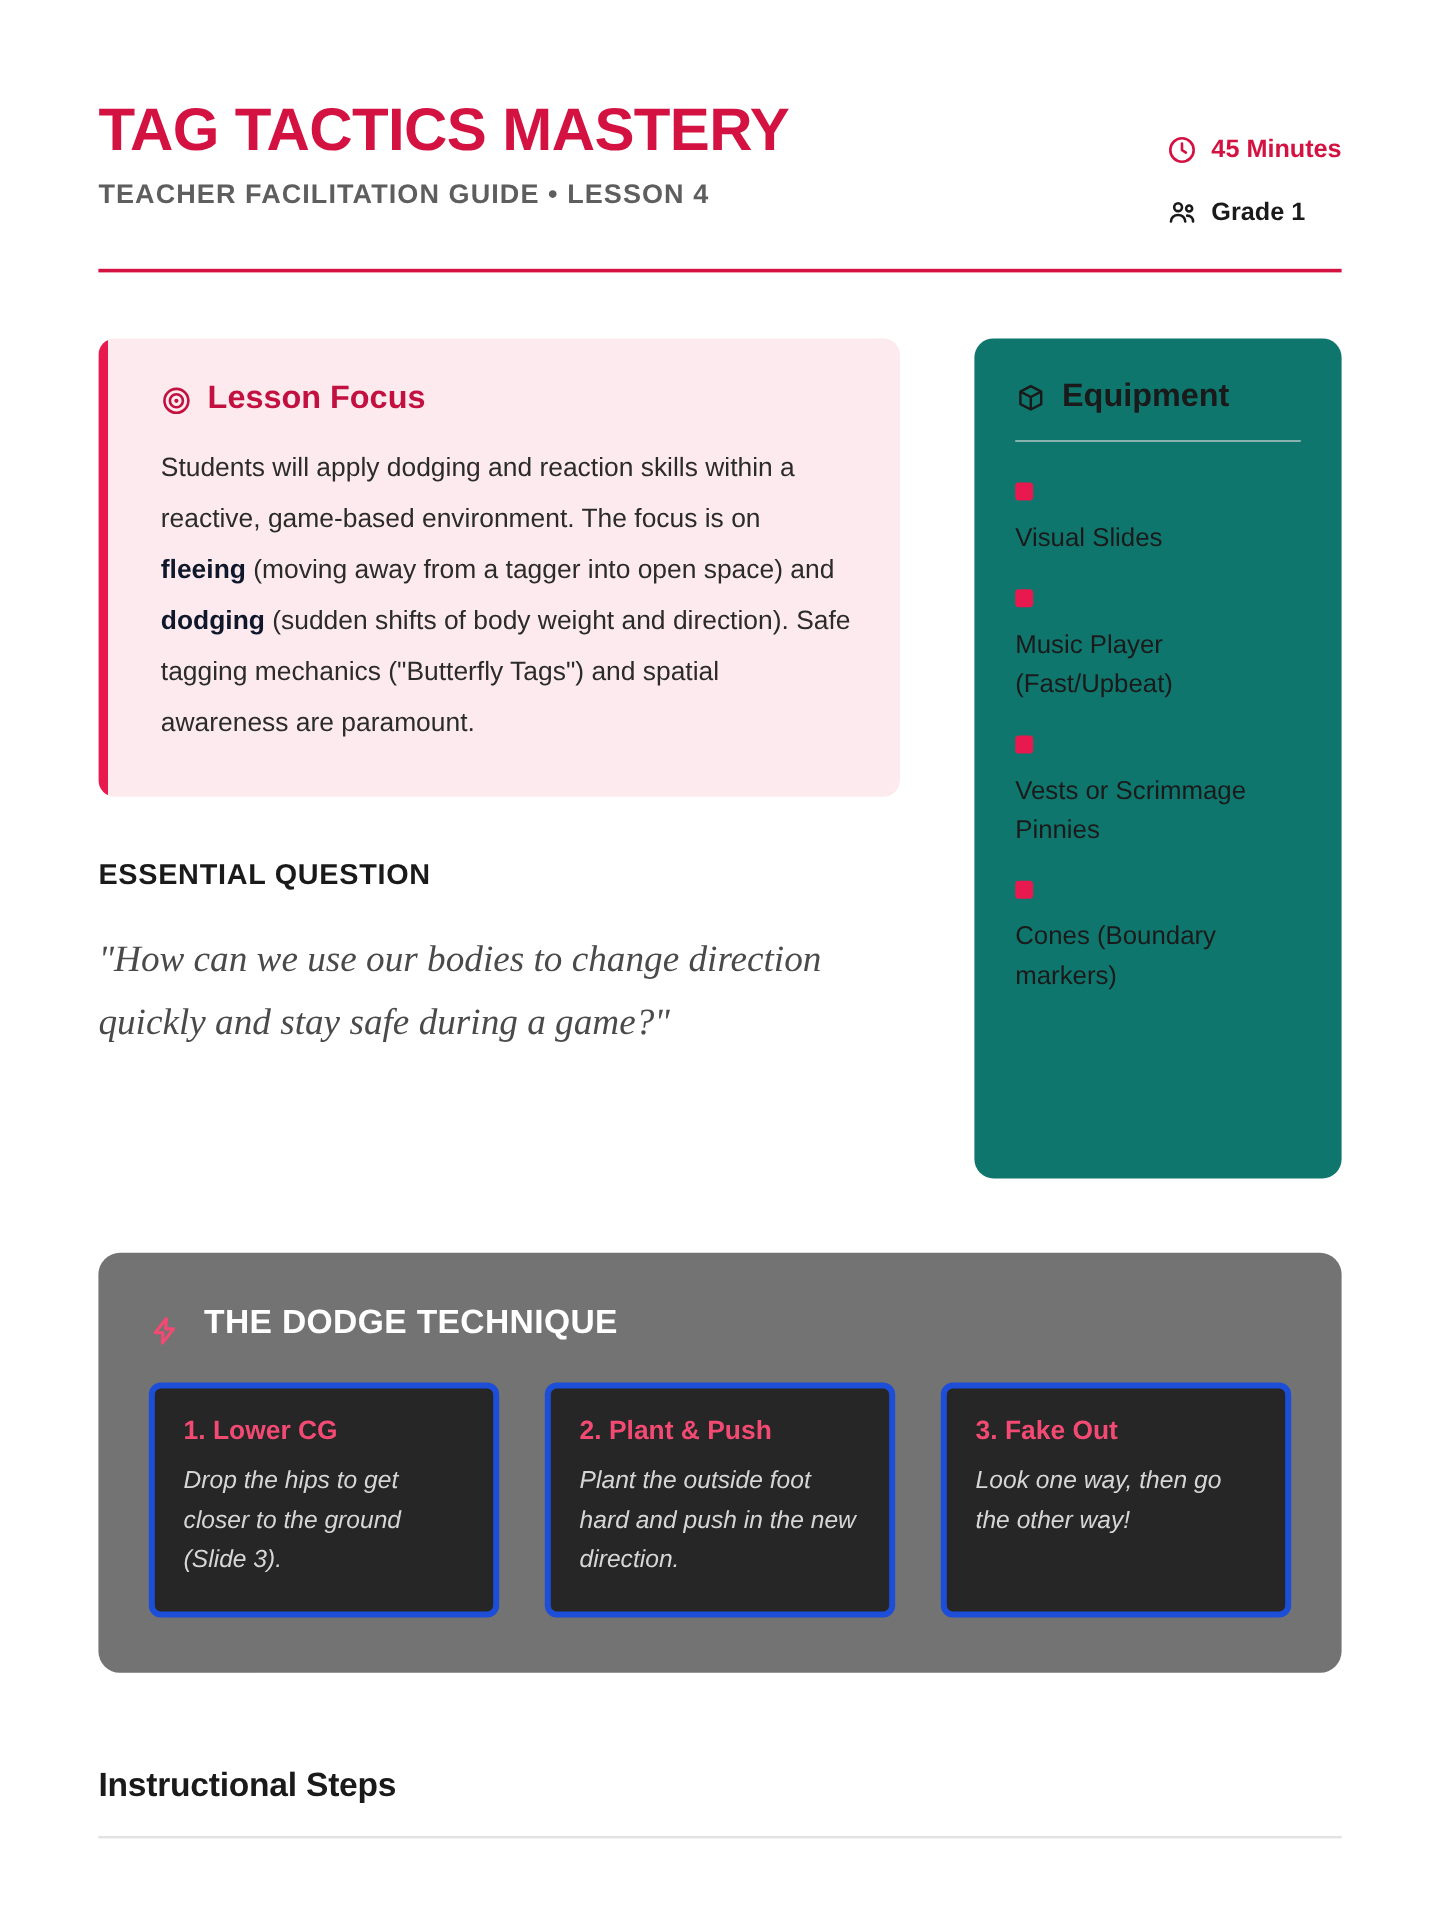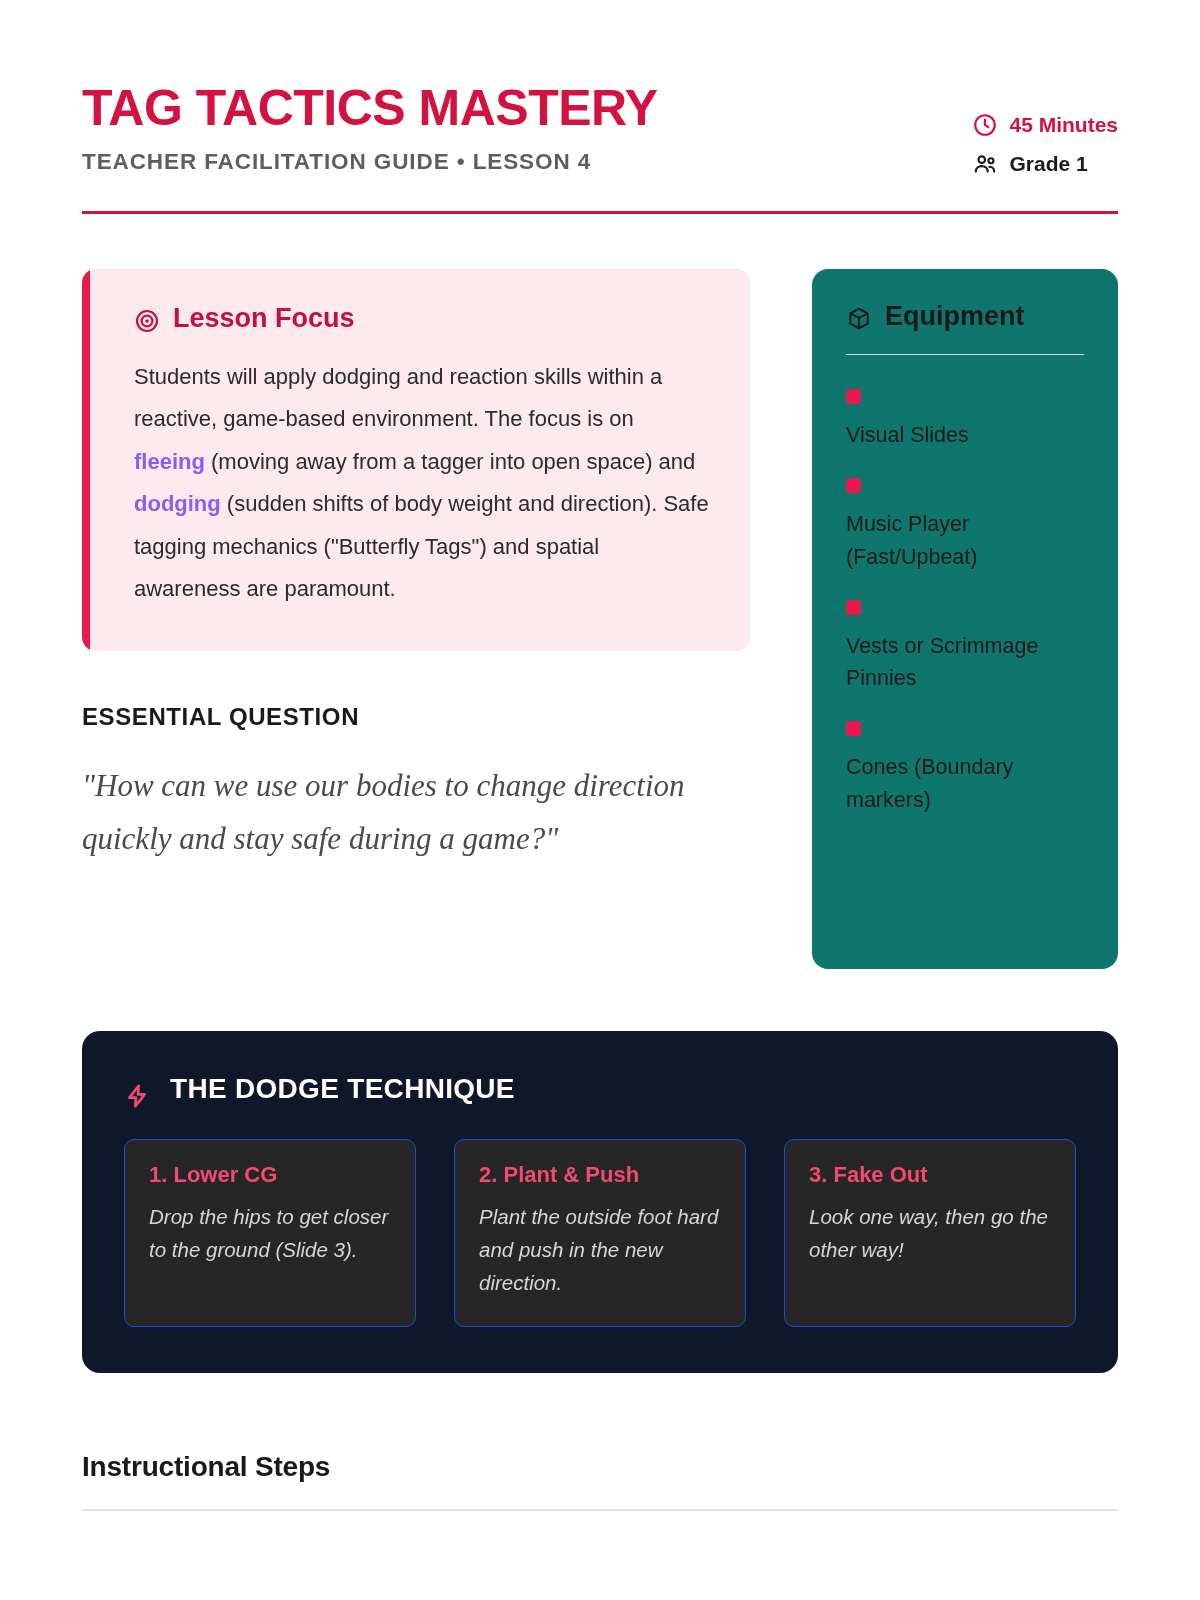--- a/index.html
+++ b/index.html
@@ -36,21 +36,21 @@
     margin-top: 14px;
     font-size: 22.5px;
     font-weight: 700;
     letter-spacing: 0.9px;
     color: #5e5e5e;
   }
   .meta-block {
     padding-top: 34px;
     display: flex;
     flex-direction: column;
-    gap: 13px;
+    gap: 26px;
     align-items: flex-start;
     text-align: right;
   }
   .meta-row {
     display: flex;
     align-items: center;
     gap: 11px;
     font-size: 21px;
     font-weight: 700;
   }
@@ -98,21 +98,21 @@
   .focus-head-text {
     font-size: 27px;
     font-weight: 800;
     color: #c21140;
   }
   .focus-body {
     font-size: 22px;
     line-height: 1.93;
     color: #2b2b2b;
   }
-  .focus-body b { font-weight: 800; color: #8b5cf6; }
+  .focus-body b { font-weight: 800; color: #0f172a; }
 
   
   .eq-label {
     margin-top: 52px;
     font-size: 24px;
     font-weight: 800;
     letter-spacing: 0.6px;
     color: #1a1a1a;
   }
   .eq-text {
@@ -156,39 +156,39 @@
   .equip-text {
     font-size: 21.5px;
     line-height: 1.5;
     color: #1a1a1a;
     font-weight: 500;
   }
 
   
   .tech-panel {
     margin-top: 62px;
-    background: #0f172a;
+    background: #737373;
     border-radius: 18px;
     padding: 42px 42px 46px 42px;
   }
   .tech-head { display: flex; align-items: center; gap: 20px; margin-bottom: 34px; }
   .tech-head-text {
     font-size: 28px;
     font-weight: 800;
     letter-spacing: 0.3px;
     color: #ffffff;
   }
   .tech-grid {
     display: grid;
     grid-template-columns: repeat(3, 1fr);
     gap: 38px;
   }
   .tech-card {
     background: #262626;
-    border: 1px solid #1d4ed8;
+    border: 5px solid #1d4ed8;
     border-radius: 10px;
     padding: 22px 24px 26px 24px;
   }
   .tech-card-title {
     font-size: 22px;
     font-weight: 800;
     color: #f24a72;
     margin-bottom: 12px;
   }
   .tech-card-body {

